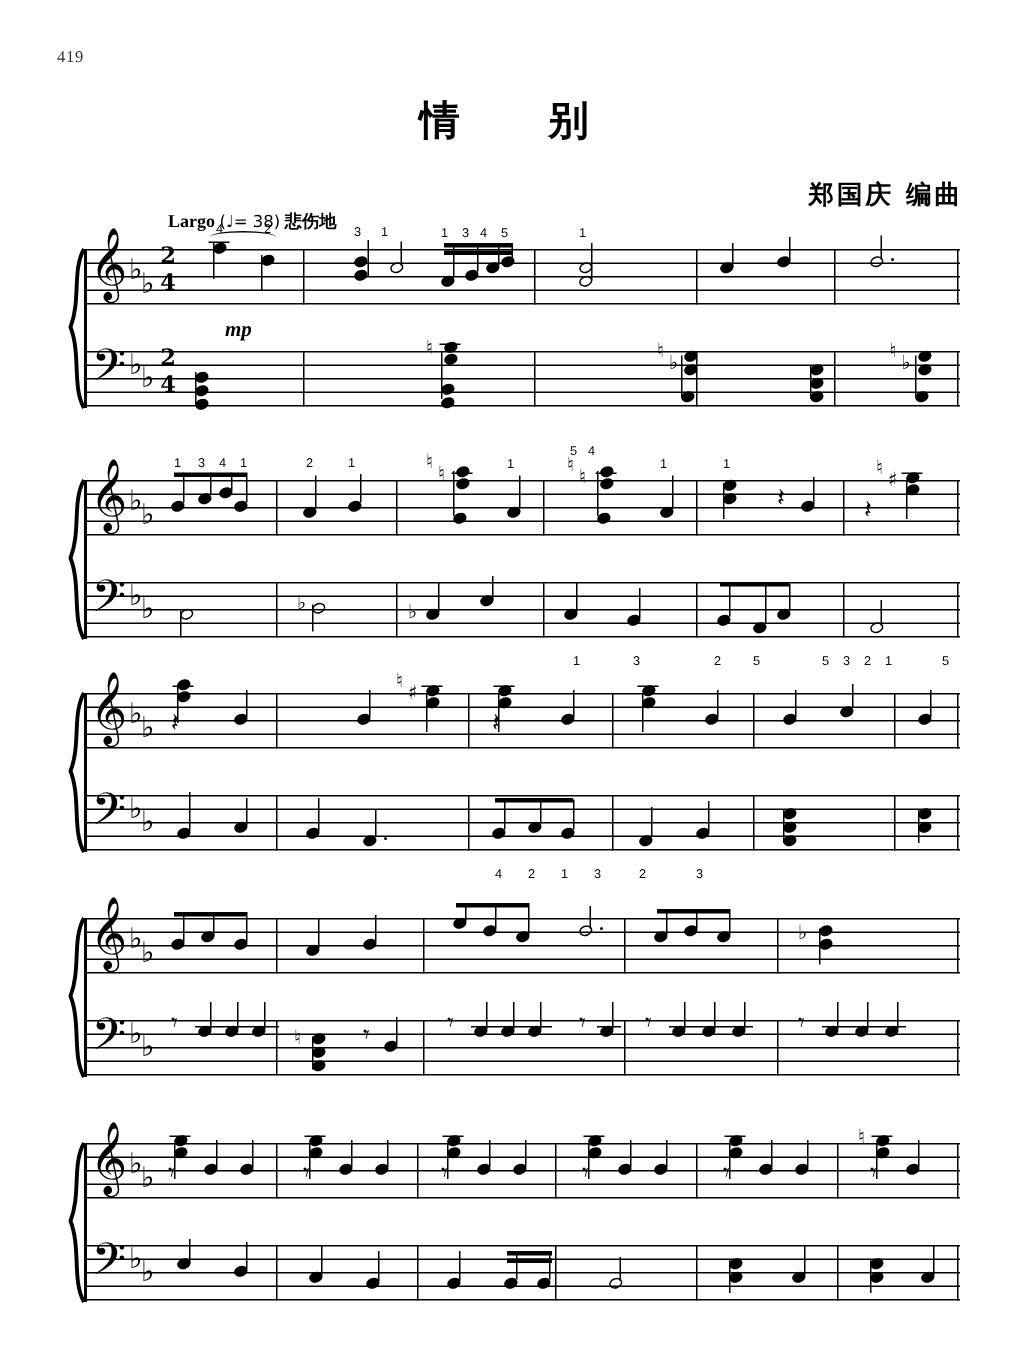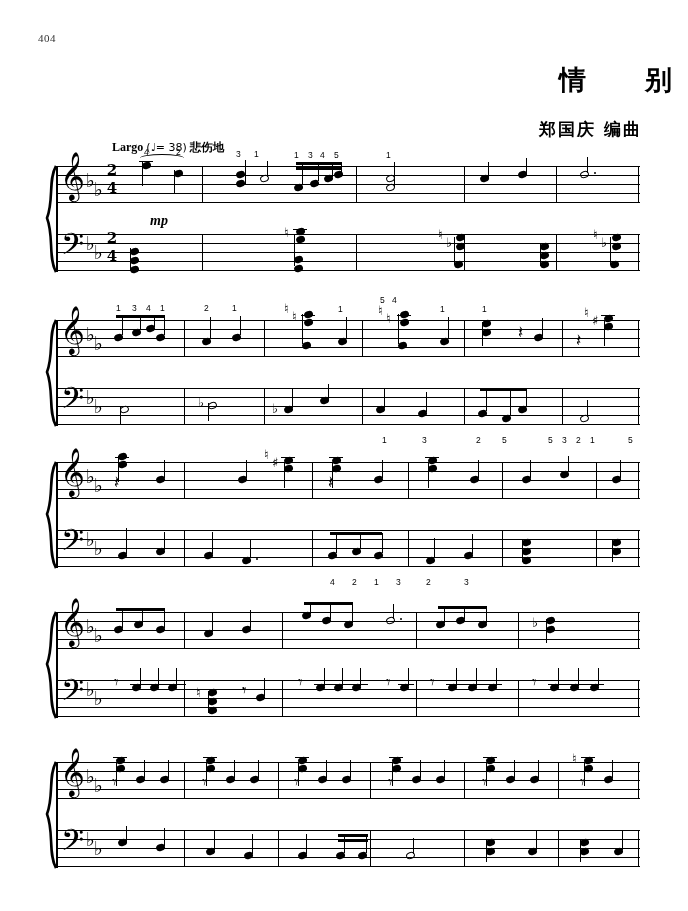--- a/index.html
+++ b/index.html
@@ -27,21 +27,21 @@
     top: 32px;
     font-size: 11px;
     color: #333;
     letter-spacing: 0.5px;
   }
   .title {
     position: absolute;
     left: 0;
     right: 0;
     top: 62px;
-    text-align: right;
+    text-align: center;
     font-family: "DejaVu Sans", sans-serif;
     font-size: 27px;
     font-weight: bold;
     letter-spacing: 16px;
     color: #000;
   }
   .composer {
     position: absolute;
     right: 46px;
     top: 118px;
@@ -212,21 +212,21 @@
     border-radius: 50%;
     height: 7px;
     width: 40px;
   }
 </style>
 </head>
 <body>
 
 <div class="page">
 
-  <div class="page-number">404</div>
+  <div class="page-number">419</div>
 
   <div class="title">情　别</div>
 
   <div class="composer">郑国庆 编曲</div>
 
   <div class="tempo">
     <span>Largo</span>
     <span class="note-sym">(♩= 38)</span>
     <span class="expr">悲伤地</span>
   </div>

